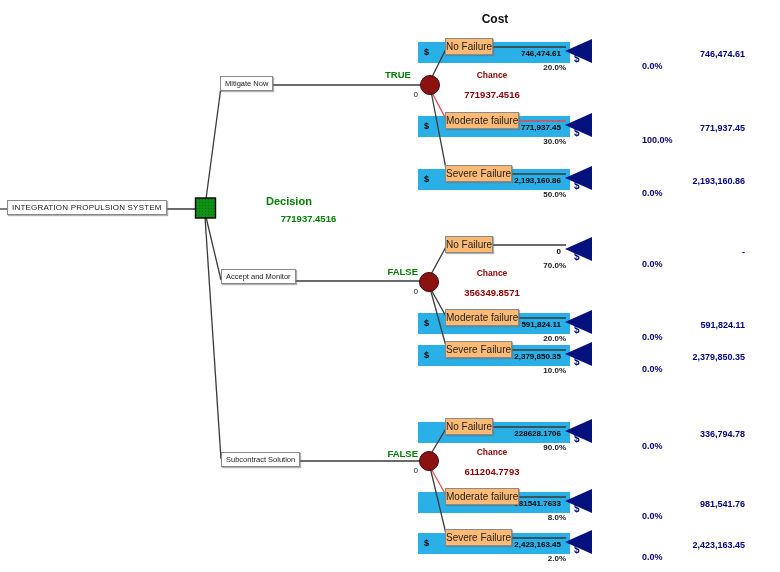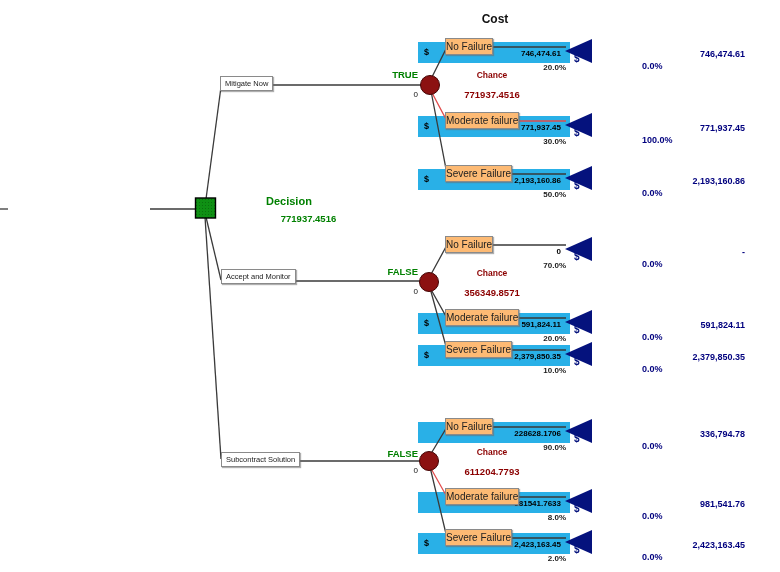--- a/index.html
+++ b/index.html
@@ -84,28 +84,29 @@
     </defs>
     <rect x="195.5" y="198" width="20" height="20" fill="url(#greendots)" stroke="#000" stroke-width="1.4"></rect>
 
     <circle cx="430" cy="85" r="9.5" fill="#8c1111" stroke="#450404" stroke-width="1"></circle>
     <circle cx="429" cy="282" r="9.5" fill="#8c1111" stroke="#450404" stroke-width="1"></circle>
     <circle cx="429" cy="461" r="9.5" fill="#8c1111" stroke="#450404" stroke-width="1"></circle>
   </svg>
 
   <div class="title">Cost</div>
 
+  <div class="nbox rootbox" style="left:7px;top:200px;">INTEGRATION PROPULSION SYSTEM</div>
   <div class="decision-label" style="top:195px;">Decision</div>
   <div class="decision-value" style="top:213px;">771937.4516</div>
 
   <div class="nbox" style="left:220px;top:76px;">Mitigate Now</div>
   <div class="nbox" style="left:221px;top:269px;">Accept and Monitor</div>
   <div class="nbox" style="left:221px;top:452px;">Subcontract Solution</div>
 
-  <div class="gate" style="top:69px;">TRUE</div>
+  <div class="gate" style="top:69px;text-align:center;">TRUE</div>
   <div class="gate-zero" style="top:90px;">0</div>
   <div class="gate" style="top:266px;">FALSE</div>
   <div class="gate-zero" style="top:287px;">0</div>
   <div class="gate" style="top:448px;">FALSE</div>
   <div class="gate-zero" style="top:466px;">0</div>
 
   <div class="chance-label" style="top:70px;">Chance</div>
   <div class="chance-value" style="top:89px;">771937.4516</div>
   <div class="chance-label" style="top:268px;">Chance</div>
   <div class="chance-value" style="top:287px;">356349.8571</div>

